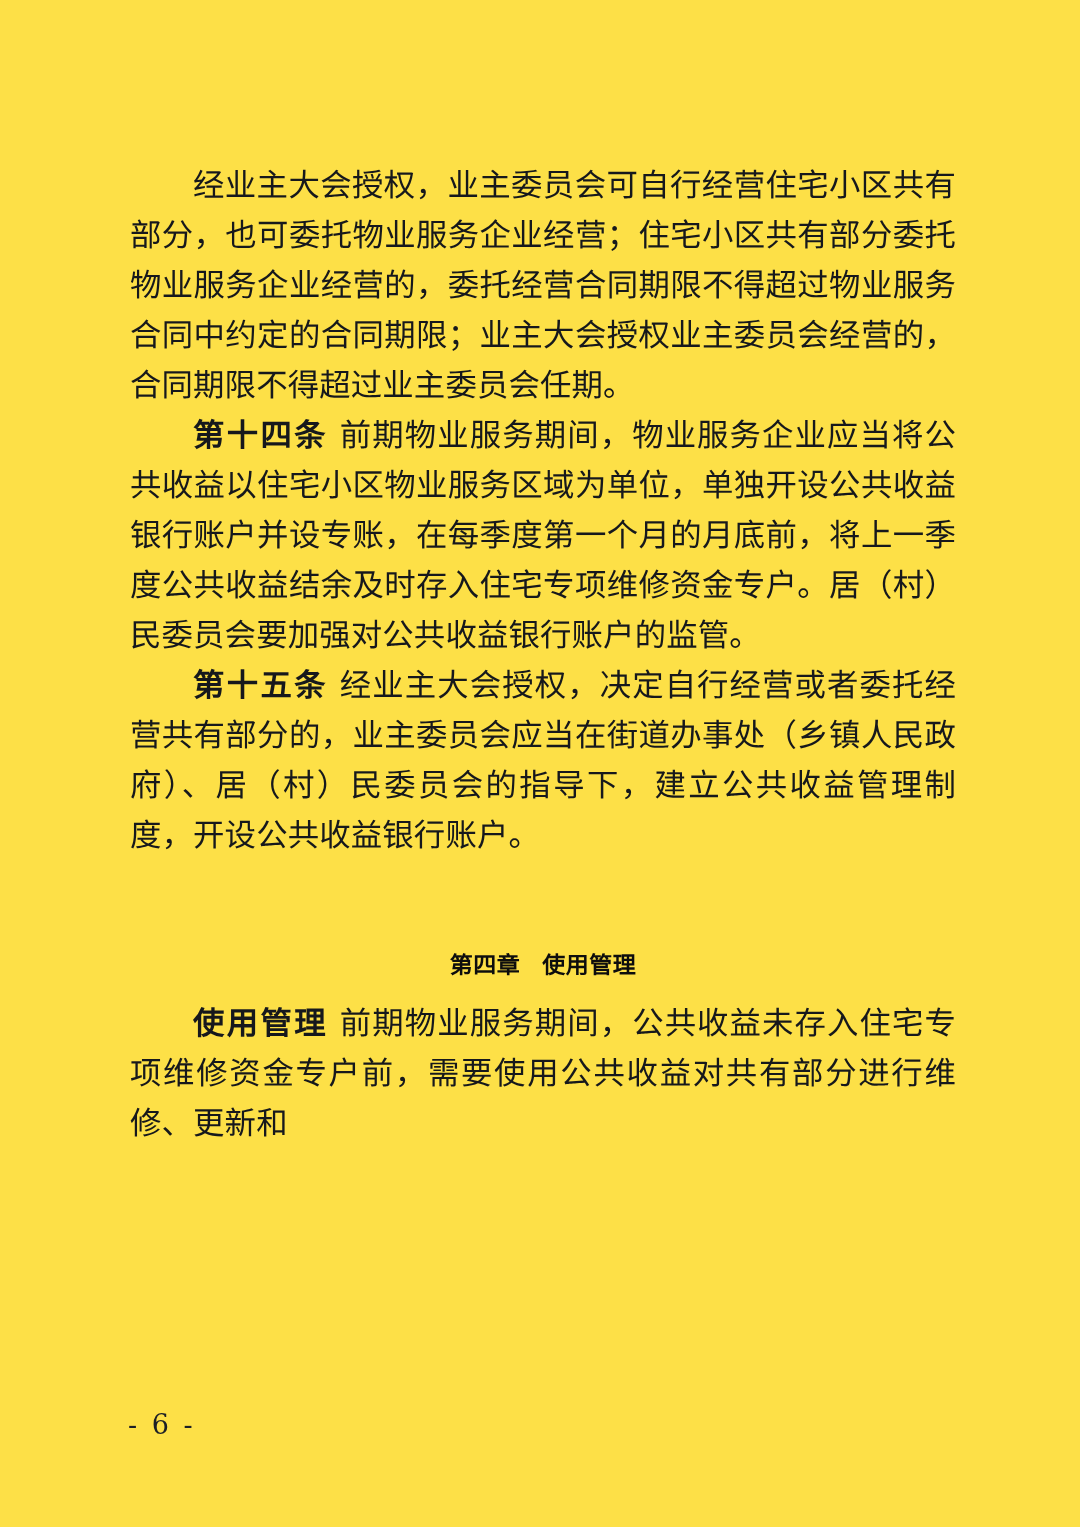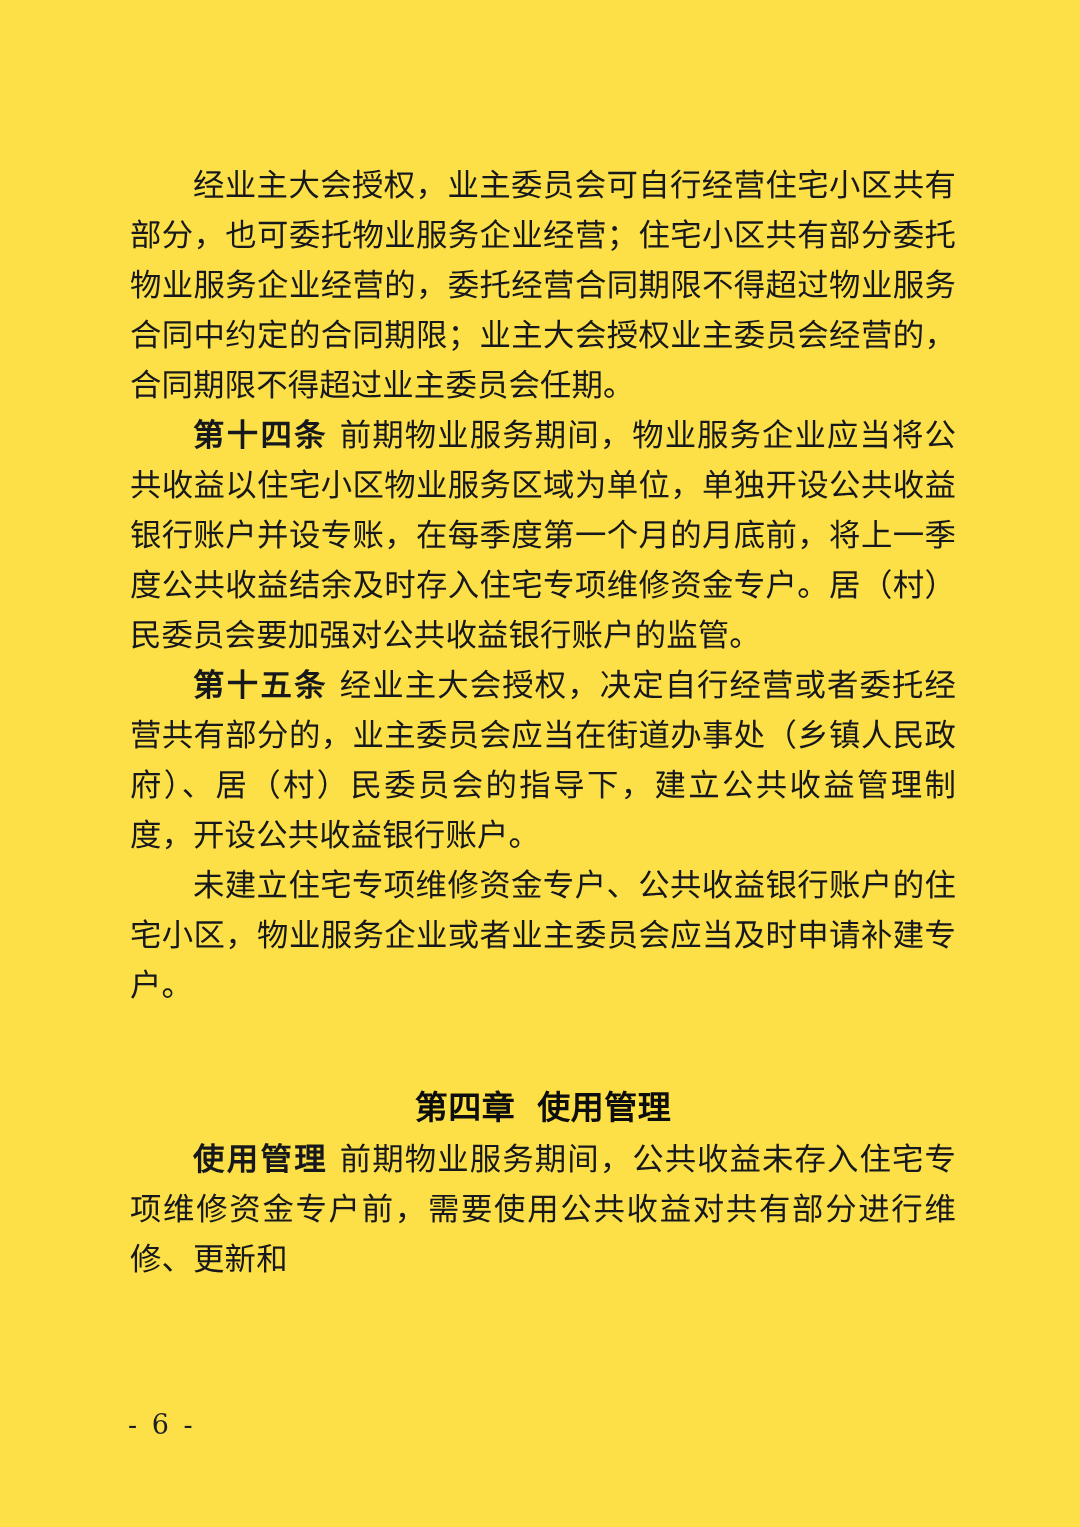--- a/index.html
+++ b/index.html
@@ -54,23 +54,23 @@
     letter-spacing: 1.4px;
   }
 
   .label-gap {
     display: inline-block;
     width: 11px;
   }
 
   
   .chapter-heading {
-    margin: 1px;
+    margin: 8px;
     font-family: "DejaVu Sans", "Liberation Sans", sans-serif;
-    font-size: 33px;
+    font-size: 23px;
     font-weight: 700;
     line-height: 50px;
     text-align: center;
     text-indent: 0;
     letter-spacing: 0.5px;
     color: #0d0d0d;
   }
 
   .heading-gap {
     display: inline-block;
@@ -105,21 +105,20 @@
 
   <div class="text-column">
 
     <p class="para"><span>经业主大会授权，业主委员会可自行经营住宅小区共有部分，也可委托物业服务企业经营；住宅小区共有部分委托物业服务企业经营的，委托经营合同期限不得超过物业服务合同中约定的合同期限；业主大会授权业主委员会经营的，合同期限不得超过业主委员会任期。</span></p>
 
     <p class="para"><span class="article-label">第十四条</span><span class="label-gap"></span><span>前期物业服务期间，物业服务企业应当将公共收益以住宅小区物业服务区域为单位，单独开设公共收益银行账户并设专账，在每季度第一个月的月底前，将上一季度公共收益结余及时存入住宅专项维修资金专户。居（村）民委员会要加强对公共收益银行账户的监管。</span></p>
 
     <p class="para"><span class="article-label">第十五条</span><span class="label-gap"></span><span>经业主大会授权，决定自行经营或者委托经营共有部分的，业主委员会应当在街道办事处（乡镇人民政府）、居（村）民委员会的指导下，建立公共收益管理制度，开设公共收益银行账户。</span></p>
 
 
-    <p class="para"><span>未建立住宅专项维修资金专户、公共收益银行账户的住宅小区，物业服务企业或者业主委员会应当及时申请补建专户。</span></p>
 
     <div class="spacer-line"></div>
     <div class="spacer-half"></div>
 
     <p class="chapter-heading"><span>第四章</span><span class="heading-gap"></span><span>使用管理</span></p>
 
     <p class="para"><span class="article-label">使用管理</span><span class="label-gap"></span><span>前期物业服务期间，公共收益未存入住宅专项维修资金专户前，需要使用公共收益对共有部分进行维修、更新和</span></p>
 
   </div>
 

